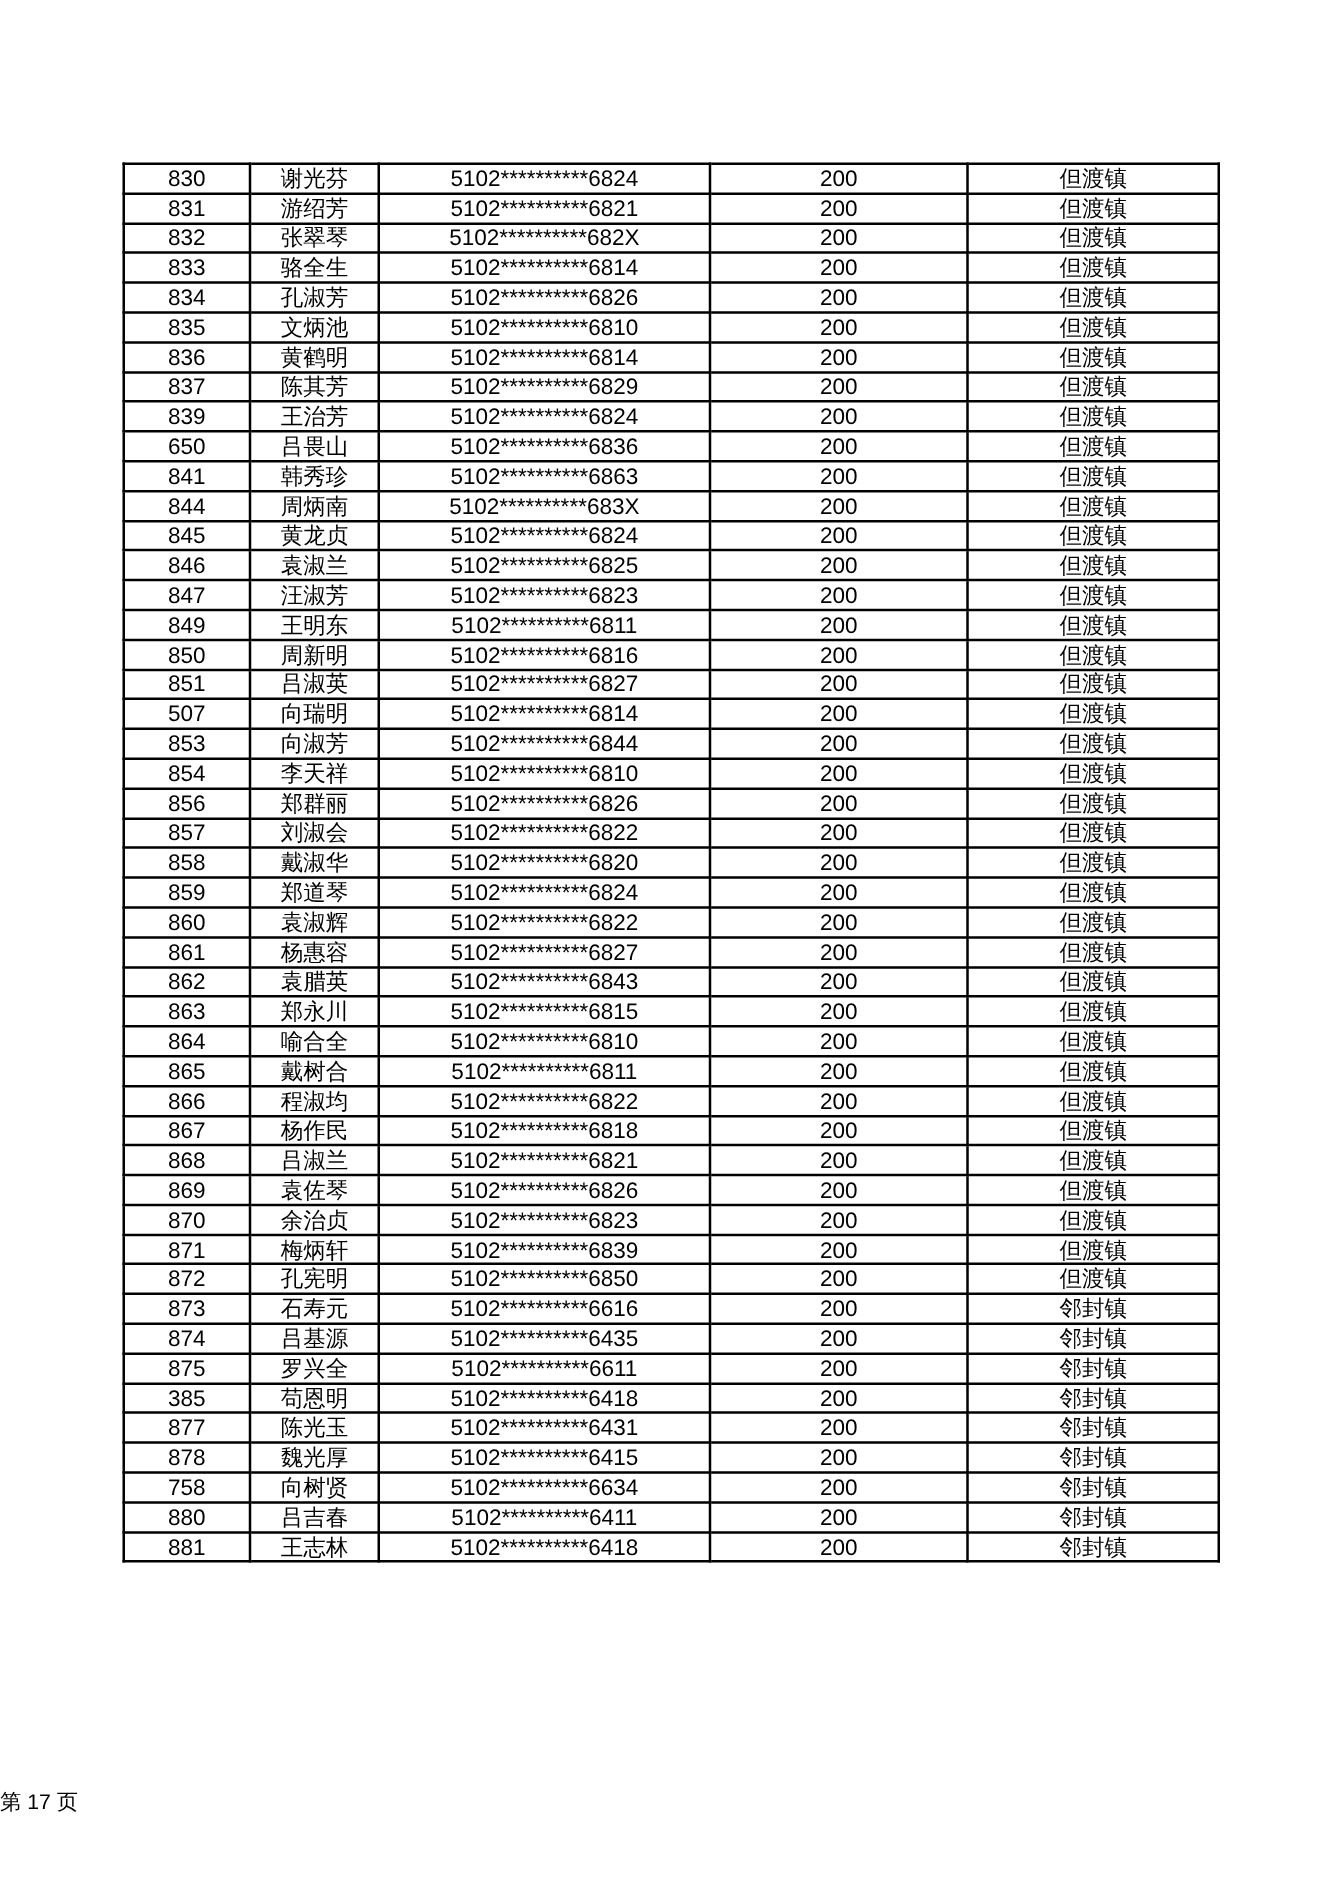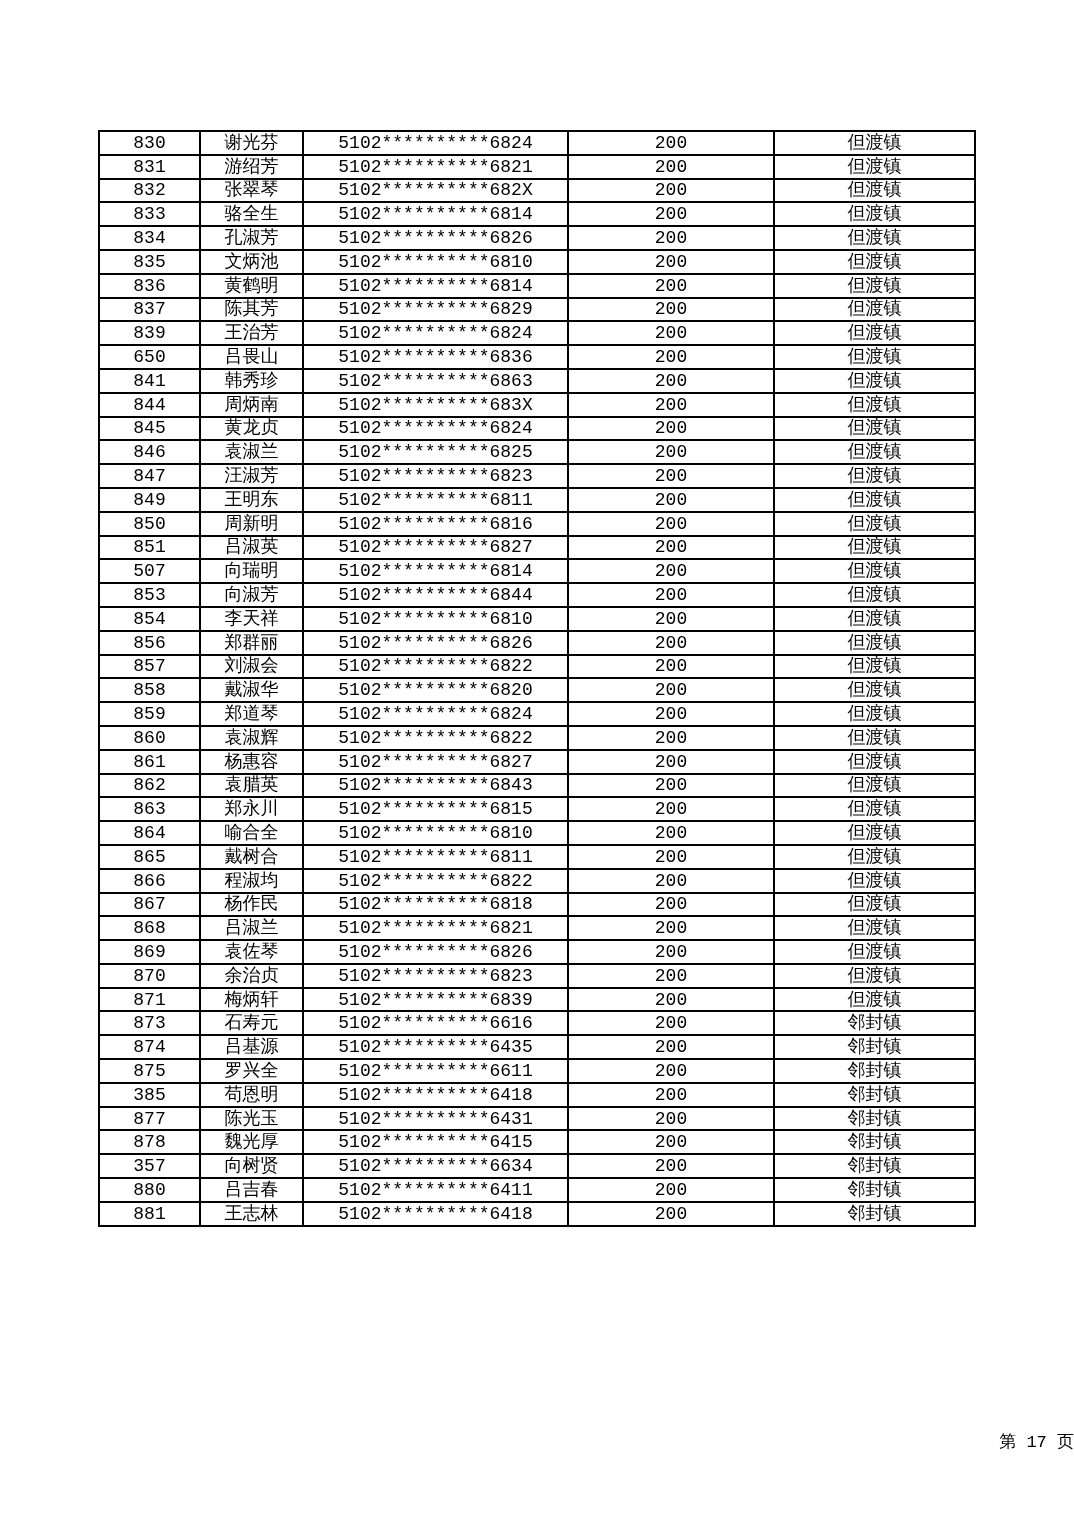--- a/index.html
+++ b/index.html
@@ -5,21 +5,21 @@
   html, body {
     margin: 0;
     padding: 0;
     background: #ffffff;
   }
   .page {
     position: relative;
     width: 1074px;
     height: 1520px;
     background: #ffffff;
-    font-family: Liberation Mono, monospace;
+    font-family: Liberation Sans, sans-serif;
     color: #000000;
     overflow: hidden;
   }
   table.roster {
     position: absolute;
     left: 98px;
     top: 130px;
     width: 876px;
     border-collapse: collapse;
     table-layout: fixed;
@@ -38,21 +38,21 @@
   col.c-no     { width: 101px; }
   col.c-name   { width: 103px; }
   col.c-id     { width: 265px; }
   col.c-amount { width: 206px; }
   col.c-town   { width: 201px; }
   .footer {
     position: absolute;
     left: 0;
     top: 1430px;
     width: 100%;
-    text-align: right;
+    text-align: left;
     font-size: 17px;
   }
 </style>
 </head>
 <body>
 
 <div class="page">
 
   <table class="roster">
     <colgroup>
@@ -316,20 +316,27 @@
           <td>但渡镇</td>
         </tr>
         <tr>
           <td>871</td>
           <td>梅炳轩</td>
           <td>5102**********6839</td>
           <td>200</td>
           <td>但渡镇</td>
         </tr>
         <tr>
+          <td>872</td>
+          <td>孔宪明</td>
+          <td>5102**********6850</td>
+          <td>200</td>
+          <td>但渡镇</td>
+        </tr>
+        <tr>
           <td>873</td>
           <td>石寿元</td>
           <td>5102**********6616</td>
           <td>200</td>
           <td>邻封镇</td>
         </tr>
         <tr>
           <td>874</td>
           <td>吕基源</td>
           <td>5102**********6435</td>
@@ -358,21 +365,21 @@
           <td>邻封镇</td>
         </tr>
         <tr>
           <td>878</td>
           <td>魏光厚</td>
           <td>5102**********6415</td>
           <td>200</td>
           <td>邻封镇</td>
         </tr>
         <tr>
-          <td>357</td>
+          <td>758</td>
           <td>向树贤</td>
           <td>5102**********6634</td>
           <td>200</td>
           <td>邻封镇</td>
         </tr>
         <tr>
           <td>880</td>
           <td>吕吉春</td>
           <td>5102**********6411</td>
           <td>200</td>

